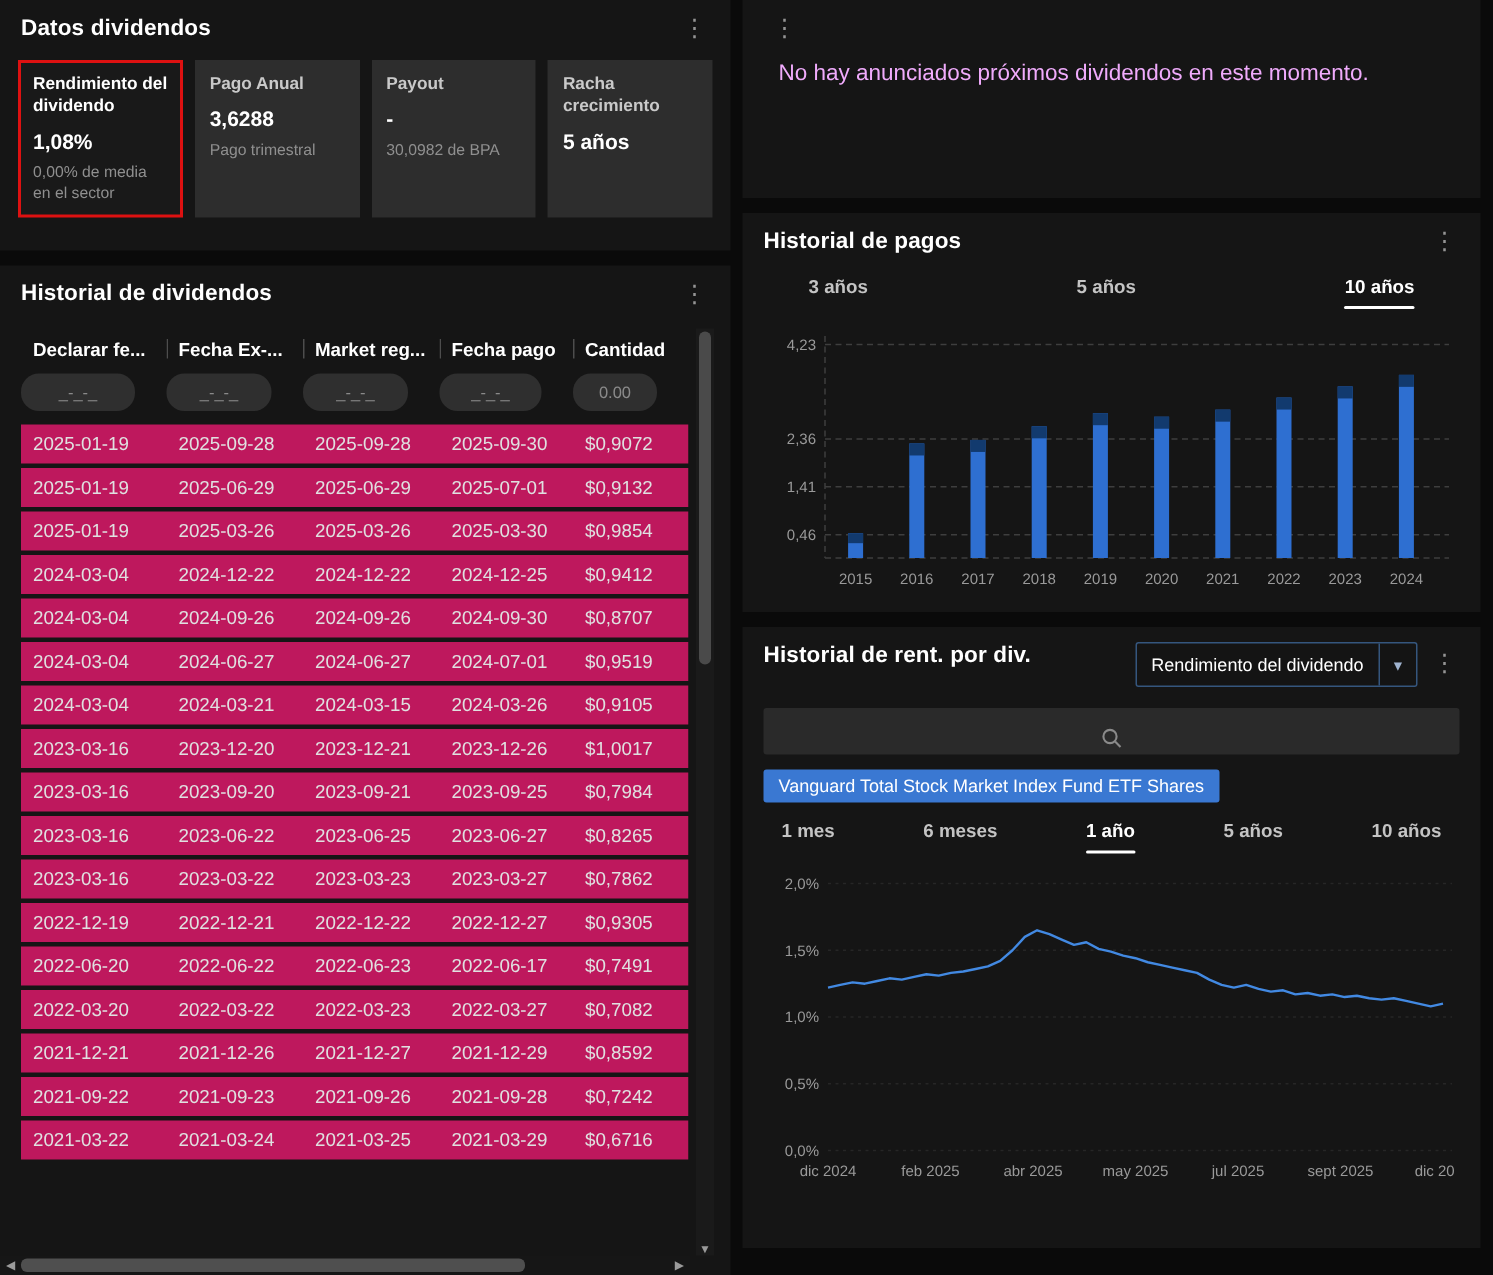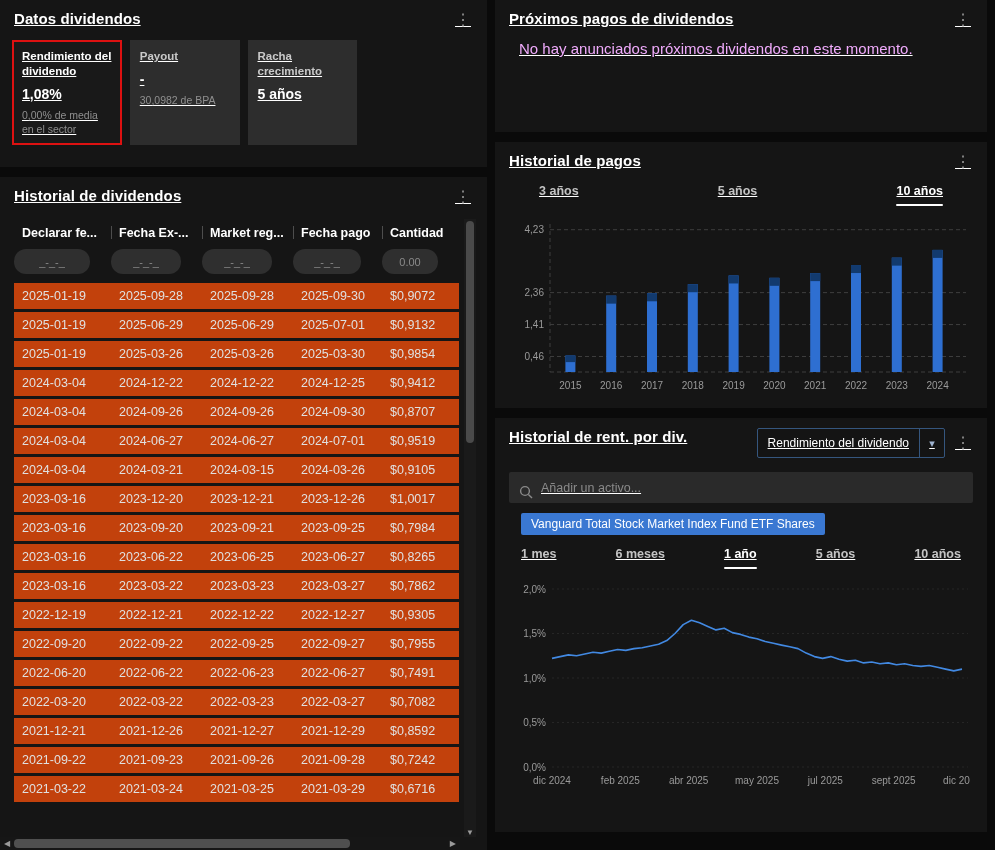--- a/index.html
+++ b/index.html
@@ -2,21 +2,21 @@
 <html><head>
 <meta charset="utf-8">
 <style>
   * { margin:0; padding:0; box-sizing:border-box; }
   html,body { width:995px; height:850px; }
   body {
     background:#0a0a0a; color:#fff;
     font-family:"Liberation Sans", sans-serif;
     overflow:hidden;
   }
-  .layout { display:grid; grid-template-columns:487px 492px; gap:8px; width:995px; height:850px; padding-right:8px;text-decoration:underline; }
+  .layout { display:grid; grid-template-columns:487px 492px; gap:8px; width:995px; height:850px; padding-right:8px; }
   .col { display:flex; flex-direction:column; gap:10px; min-height:0; }
   .col.right { padding-bottom:18px; }
   .panel { background:#151515; position:relative; }
   .panel-header { display:flex; align-items:flex-start; justify-content:space-between; padding:10px 10px 8px 14px; }
   .panel-title { font-size:15px; font-weight:700; letter-spacing:.1px; }
   .kebab { font-size:16px; color:#949494; line-height:1; padding:2px 6px; cursor:pointer; }
 
   
   .stats-panel { height:167px; }
   .cards { display:grid; grid-template-columns:repeat(4,1fr); gap:8px; padding:2px 12px 12px 12px; }
@@ -28,21 +28,21 @@
   .card-sub { font-size:10.5px; color:#8f8f8f; line-height:1.35; }
 
   
   .history-panel { flex:1; overflow:hidden; }
   .table-area { position:absolute; top:40px; left:14px; right:28px; bottom:14px; overflow:hidden; }
   .grid5 { display:grid; grid-template-columns:97px 91px 91px 89px 1fr; }
   .th { font-size:12.5px; font-weight:700; padding:9px 2px 9px 8px; position:relative; white-space:nowrap; overflow:hidden; cursor:pointer; }
   .th + .th::before { content:""; position:absolute; left:0; top:9px; width:1px; height:13px; background:#4d4d4d; }
   .filter-input { display:flex; align-items:center; justify-content:center; background:#2f2f2f; height:25px; font-size:11px; color:#8a8a8a; border-radius:12px; margin:0 21px 9px 0; cursor:text; }
   .tbody { display:flex; flex-direction:column; gap:3px; }
-  .tr { background:#c2410c; height:26px; align-items:center; }
+  .tr { background:#be185d; height:26px; align-items:center; }
   .td { font-size:12.5px; color:#e0e0e0; padding-left:8px; white-space:nowrap; overflow:hidden; }
 
   .vscroll { position:absolute; top:42px; right:11px; bottom:13px; width:12px; background:#1a1a1a; }
   .vthumb { position:absolute; top:2px; left:2px; width:8px; height:36%; background:#4a4a4a; border-radius:4px; cursor:grab; }
   .varrow { position:absolute; bottom:0; left:0; width:12px; text-align:center; font-size:8px; color:#9a9a9a; cursor:pointer; }
   .hscroll { position:absolute; left:0; bottom:0; right:27px; height:13px; background:#161616; display:flex; align-items:center; }
   .harrow { font-size:8px; color:#9a9a9a; padding:0 4px; cursor:pointer; }
   .hthumb { height:9px; width:336px; background:#4f4f4f; border-radius:4px; cursor:grab; }
   .hspacer { flex:1; }
 
@@ -59,21 +59,21 @@
   .payments-panel svg, .yield-panel svg { display:block; margin:8px auto 0; }
 
   .yield-panel { flex:1; }
   .hdr-right { display:flex; align-items:center; gap:4px; }
   .dropdown { display:flex; align-items:stretch; border:1px solid #35567e; height:30px; border-radius:2px; cursor:pointer; background:#141414; }
   .dropdown-label { padding:0 10px; font-size:12px; color:#fff; white-space:nowrap; display:flex; align-items:center; }
   .dropdown-caret { width:25px; display:flex; align-items:center; justify-content:center; border-left:1px solid #35567e; color:#9fb3cf; font-size:11px; }
   .search { margin:6px 14px 0; background:#2a2a2a; height:31px; border-radius:2px; display:flex; align-items:center; padding:0 10px; gap:8px; }
   .search input { background:transparent; border:none; outline:none; color:#ddd; font-size:12.5px; flex:1; font-family:inherit; }
   .search input::placeholder { color:#8a8a8a; }
-  .chip { display:inline-block; margin:10px 0 0 26px; background:#3a78d2; color:#fff; font-size:12px; padding:4px 10px; border-radius:2px; cursor:pointer; }
+  .chip { display:inline-block; margin:10px 0 0 14px; background:#3a78d2; color:#fff; font-size:12px; padding:4px 10px; border-radius:2px; cursor:pointer; }
   .yield-tabs { padding:12px 26px 0 26px;gap:48px; }
 
   
   .tick { fill:#9a9a9a; font-size:10px; font-family:"Liberation Sans",sans-serif; }
   .end { text-anchor:end; }
   .mid { text-anchor:middle; }
   .grid { stroke:#3e3e3e; stroke-dasharray:4 3; }
   .grid2 { stroke:#262626; stroke-dasharray:2 3; }
 </style>
 </head>
@@ -89,20 +89,25 @@
         <span class="kebab">⋮</span>
       </header>
       <div class="cards">
 
           <div class="card highlight">
             <div class="card-label">Rendimiento del dividendo</div>
             <div class="card-value">1,08%</div>
             <div class="card-sub">0,00% de media en el sector</div>
           </div>
 
+          <div class="card">
+            <div class="card-label">Pago Anual</div>
+            <div class="card-value">3,6288</div>
+            <div class="card-sub">Pago trimestral</div>
+          </div>
 
           <div class="card">
             <div class="card-label">Payout</div>
             <div class="card-value">-</div>
             <div class="card-sub">30,0982 de BPA</div>
           </div>
 
           <div class="card">
             <div class="card-label">Racha crecimiento</div>
             <div class="card-value">5 años</div>
@@ -233,33 +238,26 @@
             </div>
 
             <div class="tr grid5">
               <span class="td">2022-12-19</span>
               <span class="td">2022-12-21</span>
               <span class="td">2022-12-22</span>
               <span class="td">2022-12-27</span>
               <span class="td">$0,9305</span>
             </div>
 
-            <div class="tr grid5">
-              <span class="td">2022-09-20</span>
-              <span class="td">2022-09-22</span>
-              <span class="td">2022-09-25</span>
-              <span class="td">2022-09-27</span>
-              <span class="td">$0,7955</span>
-            </div>
 
             <div class="tr grid5">
               <span class="td">2022-06-20</span>
               <span class="td">2022-06-22</span>
               <span class="td">2022-06-23</span>
-              <span class="td">2022-06-27</span>
+              <span class="td">2022-06-17</span>
               <span class="td">$0,7491</span>
             </div>
 
             <div class="tr grid5">
               <span class="td">2022-03-20</span>
               <span class="td">2022-03-22</span>
               <span class="td">2022-03-23</span>
               <span class="td">2022-03-27</span>
               <span class="td">$0,7082</span>
             </div>
@@ -301,21 +299,20 @@
         <div class="hspacer"></div>
         <span class="harrow">▶</span>
       </div>
     </section>
   </div>
 
   <div class="col right">
 
     <section class="panel upcoming-panel">
       <header class="panel-header">
-        <h2 class="panel-title">Próximos pagos de dividendos</h2>
         <span class="kebab">⋮</span>
       </header>
       <p class="upcoming-message">No hay anunciados próximos dividendos en este momento.</p>
     </section>
 
     <section class="panel payments-panel">
       <header class="panel-header">
         <h2 class="panel-title">Historial de pagos</h2>
         <span class="kebab">⋮</span>
       </header>
@@ -381,21 +378,20 @@
           </div>
           <span class="kebab">⋮</span>
         </div>
       </header>
 
       <div class="search">
         <svg width="14" height="14" viewBox="0 0 14 14">
           <circle cx="6" cy="6" r="4.4" fill="none" stroke="#8a8a8a" stroke-width="1.4"></circle>
           <line x1="9.4" y1="9.4" x2="13" y2="13" stroke="#8a8a8a" stroke-width="1.4"></line>
         </svg>
-        <input type="text" placeholder="Añadir un activo..." style="">
       </div>
 
       <span class="chip">Vanguard Total Stock Market Index Fund ETF Shares</span>
 
       <div class="tabs yield-tabs">
 
           <span class="tab">1 mes</span>
 
           <span class="tab">6 meses</span>
 

